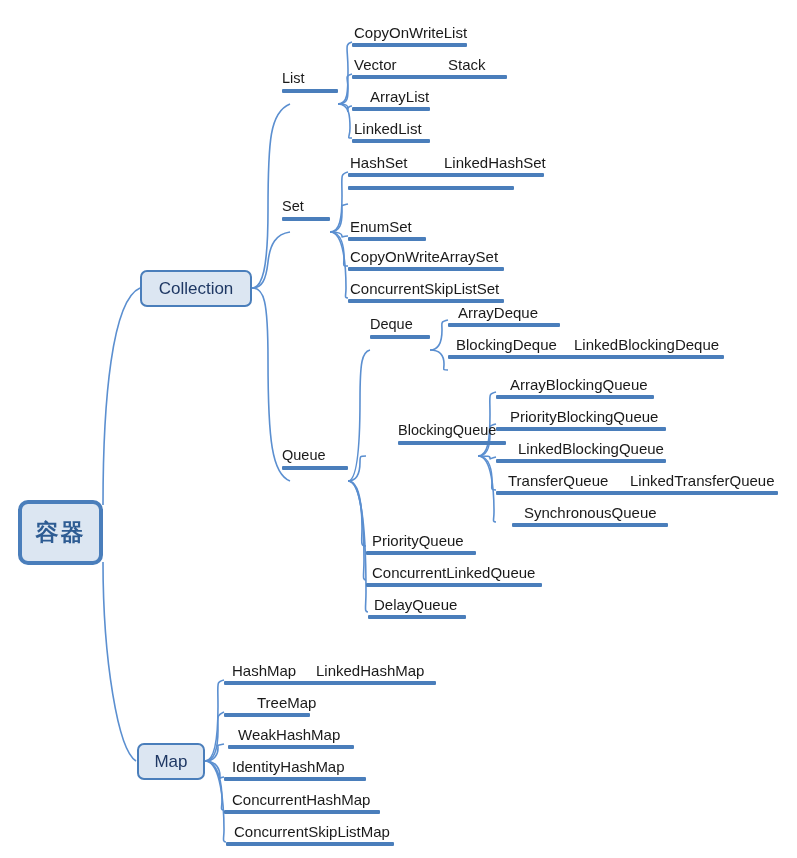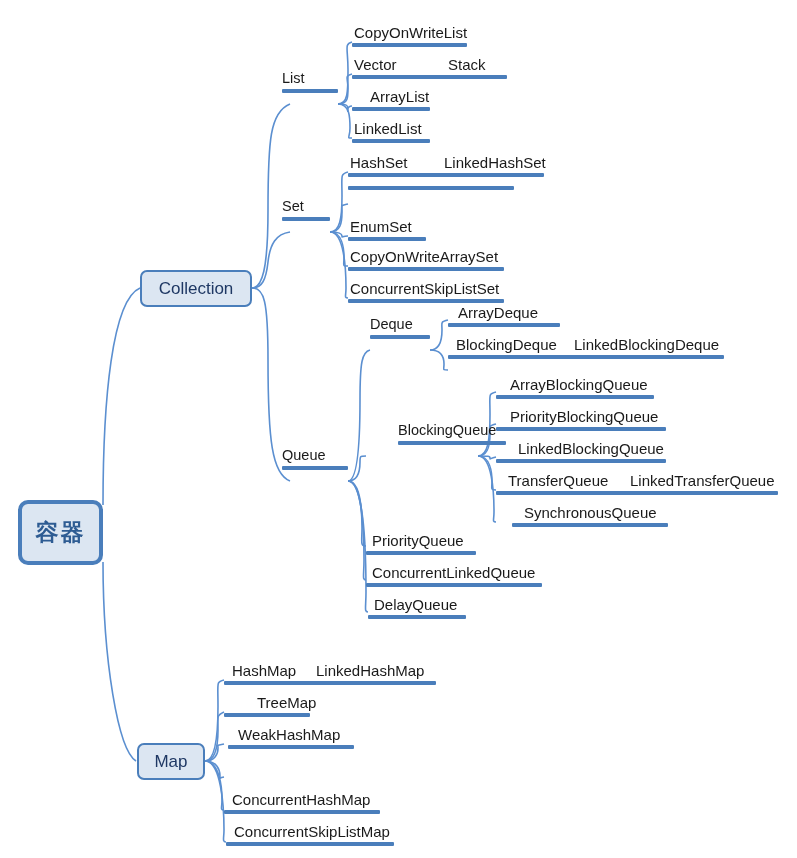--- a/index.html
+++ b/index.html
@@ -328,20 +328,26 @@
     <div class="bar" style="width:86px;"></div>
   </div>
 
   <div class="topic t-sub" style="left:228px; top:724px; width:126px;">
     <div class="labels">
         <span class="lbl" style="left:10px;">WeakHashMap</span>
       </div>
     <div class="bar" style="width:126px;"></div>
   </div>
 
+  <div class="topic t-sub" style="left:224px; top:756px; width:142px;">
+    <div class="labels">
+        <span class="lbl" style="left:8px;">IdentityHashMap</span>
+      </div>
+    <div class="bar" style="width:142px;"></div>
+  </div>
 
   <div class="topic t-sub" style="left:226px; top:821px; width:168px;">
     <div class="labels">
         <span class="lbl" style="left:8px;">ConcurrentSkipListMap</span>
       </div>
     <div class="bar" style="width:168px;"></div>
   </div>
 
   <div class="topic t-sub" style="left:224px; top:789px; width:156px;">
     <div class="labels">

